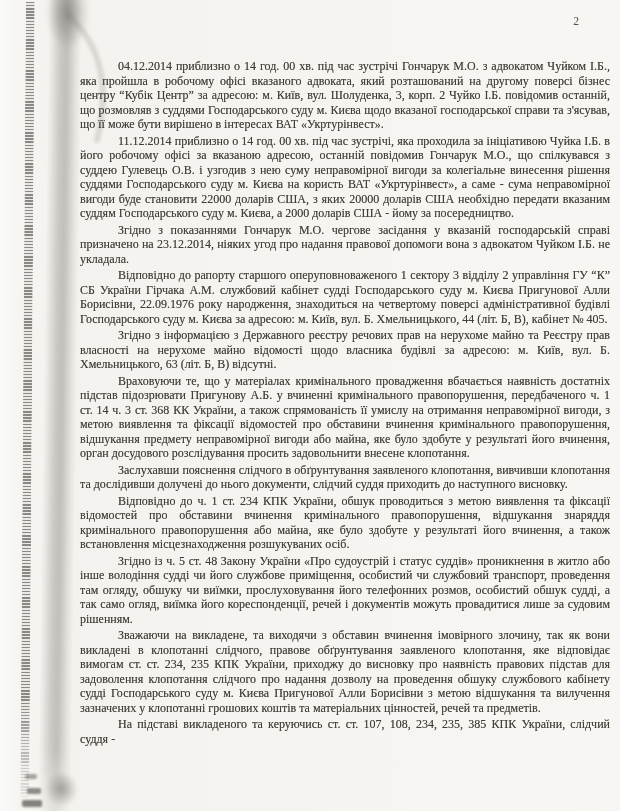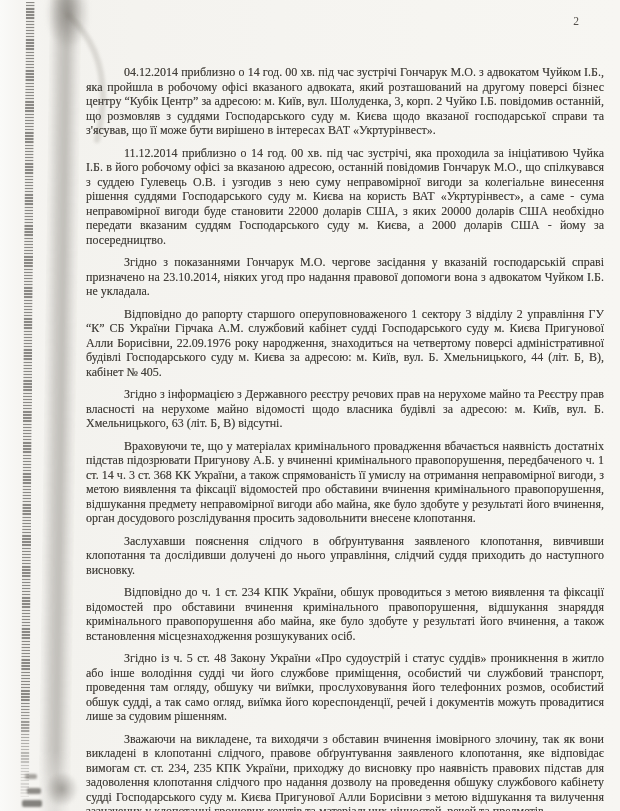--- a/index.html
+++ b/index.html
@@ -87,21 +87,21 @@
     position: absolute;
     left: 78px; top: 57px;
     width: 534px;
     font-size: 12px;
     line-height: 14.5px;
     color: #413e39;
     text-align: justify;
     text-shadow: 0 0 0.6px rgba(66, 62, 56, 0.55);
   }
   .content p {
-    margin: 8px;
+    margin: 2px;
     padding: 0;
     text-indent: 38px;
   }
 </style>
 </head>
 <body>
 
 <div class="page">
 
   <div class="zipper"></div>
@@ -114,24 +114,24 @@
 
   <svg class="arc-artifact" width="130" height="160" viewBox="0 0 130 160" aria-hidden="true">
     <path d="M 14 8 Q 62 52 42 132" fill="none" stroke="rgba(118,113,106,0.20)" stroke-width="6" stroke-linecap="round"></path>
   </svg>
 
   <div class="page-number">2</div>
 
   <div class="content">
     <p>04.12.2014 приблизно о 14 год. 00 хв. під час зустрічі Гончарук М.О. з адвокатом Чуйком І.Б., яка пройшла в робочому офісі вказаного адвоката, який розташований на другому поверсі бізнес центру “Кубік Центр” за адресою: м. Київ, вул. Шолуденка, 3, корп. 2 Чуйко І.Б. повідомив останній, що розмовляв з суддями Господарського суду м. Києва щодо вказаної господарської справи та з'ясував, що її може бути вирішено в інтересах ВАТ «Укртурінвест».</p>
     <p>11.12.2014 приблизно о 14 год. 00 хв. під час зустрічі, яка проходила за ініціативою Чуйка І.Б. в його робочому офісі за вказаною адресою, останній повідомив Гончарук М.О., що спілкувався з суддею Гулевець О.В. і узгодив з нею суму неправомірної вигоди за колегіальне винесення рішення суддями Господарського суду м. Києва на користь ВАТ «Укртурінвест», а саме - сума неправомірної вигоди буде становити 22000 доларів США, з яких 20000 доларів США необхідно передати вказаним суддям Господарського суду м. Києва, а 2000 доларів США - йому за посередництво.</p>
-    <p>Згідно з показаннями Гончарук М.О. чергове засідання у вказаній господарській справі призначено на 23.10.2014, ніяких угод про надання правової допомоги вона з адвокатом Чуйком І.Б. не укладала.</p>
+    <p>Згідно з показаннями Гончарук М.О. чергове засідання у вказаній господарській справі призначено на 23.12.2014, ніяких угод про надання правової допомоги вона з адвокатом Чуйком І.Б. не укладала.</p>
     <p>Відповідно до рапорту старшого оперуповноваженого 1 сектору 3 відділу 2 управління ГУ “К” СБ України Гірчака А.М. службовий кабінет судді Господарського суду м. Києва Пригунової Алли Борисівни, 22.09.1976 року народження, знаходиться на четвертому поверсі адміністративної будівлі Господарського суду м. Києва за адресою: м. Київ, вул. Б. Хмельницького, 44 (літ. Б, В), кабінет № 405.</p>
     <p>Згідно з інформацією з Державного реєстру речових прав на нерухоме майно та Реєстру прав власності на нерухоме майно відомості щодо власника будівлі за адресою: м. Київ, вул. Б. Хмельницького, 63 (літ. Б, В) відсутні.</p>
     <p>Враховуючи те, що у матеріалах кримінального провадження вбачається наявність достатніх підстав підозрювати Пригунову А.Б. у вчиненні кримінального правопорушення, передбаченого ч. 1 ст. 14 ч. 3 ст. 368 КК України, а також спрямованість її умислу на отримання неправомірної вигоди, з метою виявлення та фіксації відомостей про обставини вчинення кримінального правопорушення, відшукання предмету неправомірної вигоди або майна, яке було здобуте у результаті його вчинення, орган досудового розслідування просить задовольнити внесене клопотання.</p>
-    <p>Заслухавши пояснення слідчого в обґрунтування заявленого клопотання, вивчивши клопотання та дослідивши долучені до нього управління, слідчий суддя приходить до наступного висновку.</p>
+    <p>Заслухавши пояснення слідчого в обґрунтування заявленого клопотання, вивчивши клопотання та дослідивши долучені до нього документи, слідчий суддя приходить до наступного висновку.</p>
     <p>Відповідно до ч. 1 ст. 234 КПК України, обшук проводиться з метою виявлення та фіксації відомостей про обставини вчинення кримінального правопорушення, відшукання знаряддя кримінального правопорушення або майна, яке було здобуте у результаті його вчинення, а також встановлення місцезнаходження розшукуваних осіб.</p>
     <p>Згідно із ч. 5 ст. 48 Закону України «Про судоустрій і статус суддів» проникнення в житло або інше володіння судді чи його службове приміщення, особистий чи службовий транспорт, проведення там огляду, обшуку чи виїмки, прослуховування його телефонних розмов, особистий обшук судді, а так само огляд, виїмка його кореспонденції, речей і документів можуть провадитися лише за судовим рішенням.</p>
     <p>Зважаючи на викладене, та виходячи з обставин вчинення імовірного злочину, так як вони викладені в клопотанні слідчого, правове обґрунтування заявленого клопотання, яке відповідає вимогам ст. ст. 234, 235 КПК України, приходжу до висновку про наявність правових підстав для задоволення клопотання слідчого про надання дозволу на проведення обшуку службового кабінету судді Господарського суду м. Києва Пригунової Алли Борисівни з метою відшукання та вилучення зазначених у клопотанні грошових коштів та матеріальних цінностей, речей та предметів.</p>
     <p>На підставі викладеного та керуючись ст. ст. 107, 108, 234, 235, 385 КПК України, слідчий суддя -</p>
   </div>
 
 </div>
 
 </body></html>

